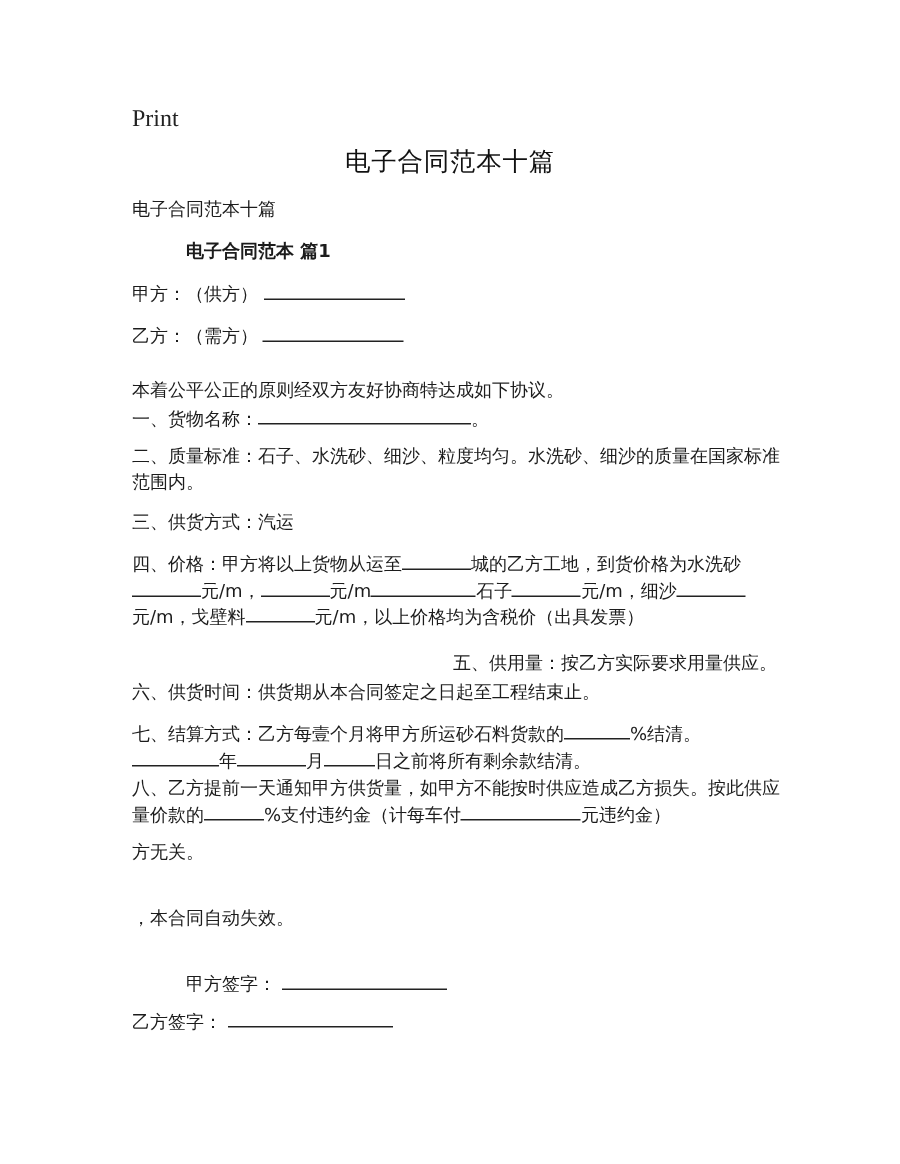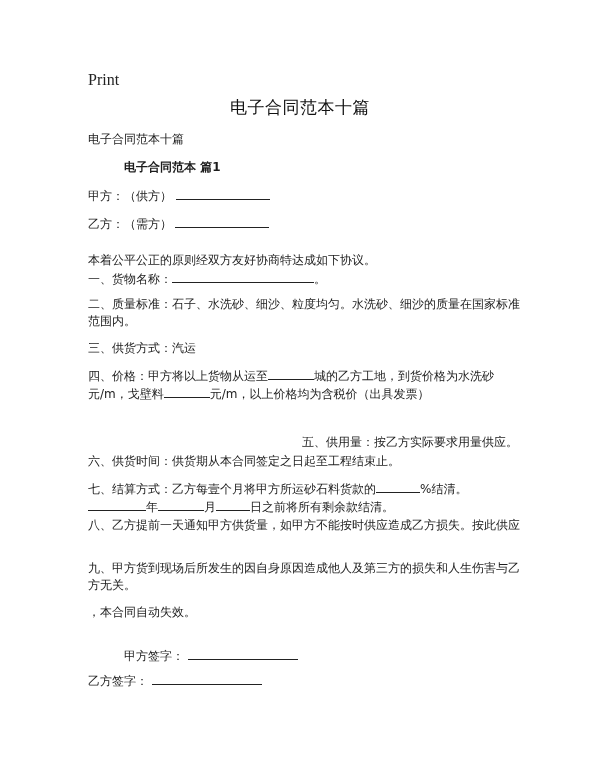--- a/index.html
+++ b/index.html
@@ -86,43 +86,48 @@
   <span class="ln">范围内。</span>
 </div>
 
 <div class="p" style="top:340px;">三、供货方式：汽运</div>
 
 <div class="p" style="top:367px;">
   <span class="ln">
     <span>四、价格：甲方将以上货物从运至</span><span class="blank" style="width:46px;"></span><span>城的乙方工地，到货价格为水洗砂</span>
   </span>
   <span class="ln">
+    <span class="blank" style="width:46px;"></span><span>元/m，</span><span class="blank" style="width:46px;"></span><span>元/m</span><span class="blank" style="width:70px;"></span><span>石子</span><span class="blank" style="width:46px;"></span><span>元/m，细沙</span><span class="blank" style="width:46px;"></span>
+  </span>
+  <span class="ln">
     <span>元/m，戈壁料</span><span class="blank" style="width:46px;"></span><span>元/m，以上价格均为含税价（出具发票）</span>
   </span>
 </div>
 
 <div class="p" style="top:434px;text-align:right;">五、供用量：按乙方实际要求用量供应。</div>
 
 <div class="p" style="top:453px;font-family:Liberation Serif, serif;">六、供货时间：供货期从本合同签定之日起至工程结束止。</div>
 
 <div class="p" style="top:480px;">
   <span class="ln">
     <span>七、结算方式：乙方每壹个月将甲方所运砂石料货款的</span><span class="blank" style="width:44px;"></span><span>%结清。</span>
   </span>
   <span class="ln">
     <span class="blank" style="width:58px;"></span><span>年</span><span class="blank" style="width:46px;"></span><span>月</span><span class="blank" style="width:34px;"></span><span>日之前将所有剩余款结清。</span>
   </span>
 </div>
 
 <div class="p" style="top:517px;">
   <span class="ln">八、乙方提前一天通知甲方供货量，如甲方不能按时供应造成乙方损失。按此供应</span>
+  <span class="ln">
+    <span>量价款的</span><span class="blank" style="width:40px;"></span><span>%支付违约金（计每车付</span><span class="blank" style="width:80px;"></span><span>元违约金）</span>
+  </span>
 </div>
 
 <div class="p" style="top:560px;">
-  <span class="ln">九、甲方货到现场后所发生的因自身原因造成他人及第三方的损失和人生伤害与乙</span>
   <span class="ln">方无关。</span>
 </div>
 
 <div class="p" style="top:604px;">
   <span class="ln">，本合同自动失效。</span>
 </div>
 
 <div class="p" style="top:647px;margin-left:36px;">
   <span>甲方签字：</span>
   <span class="blank" style="width:110px;"></span>

